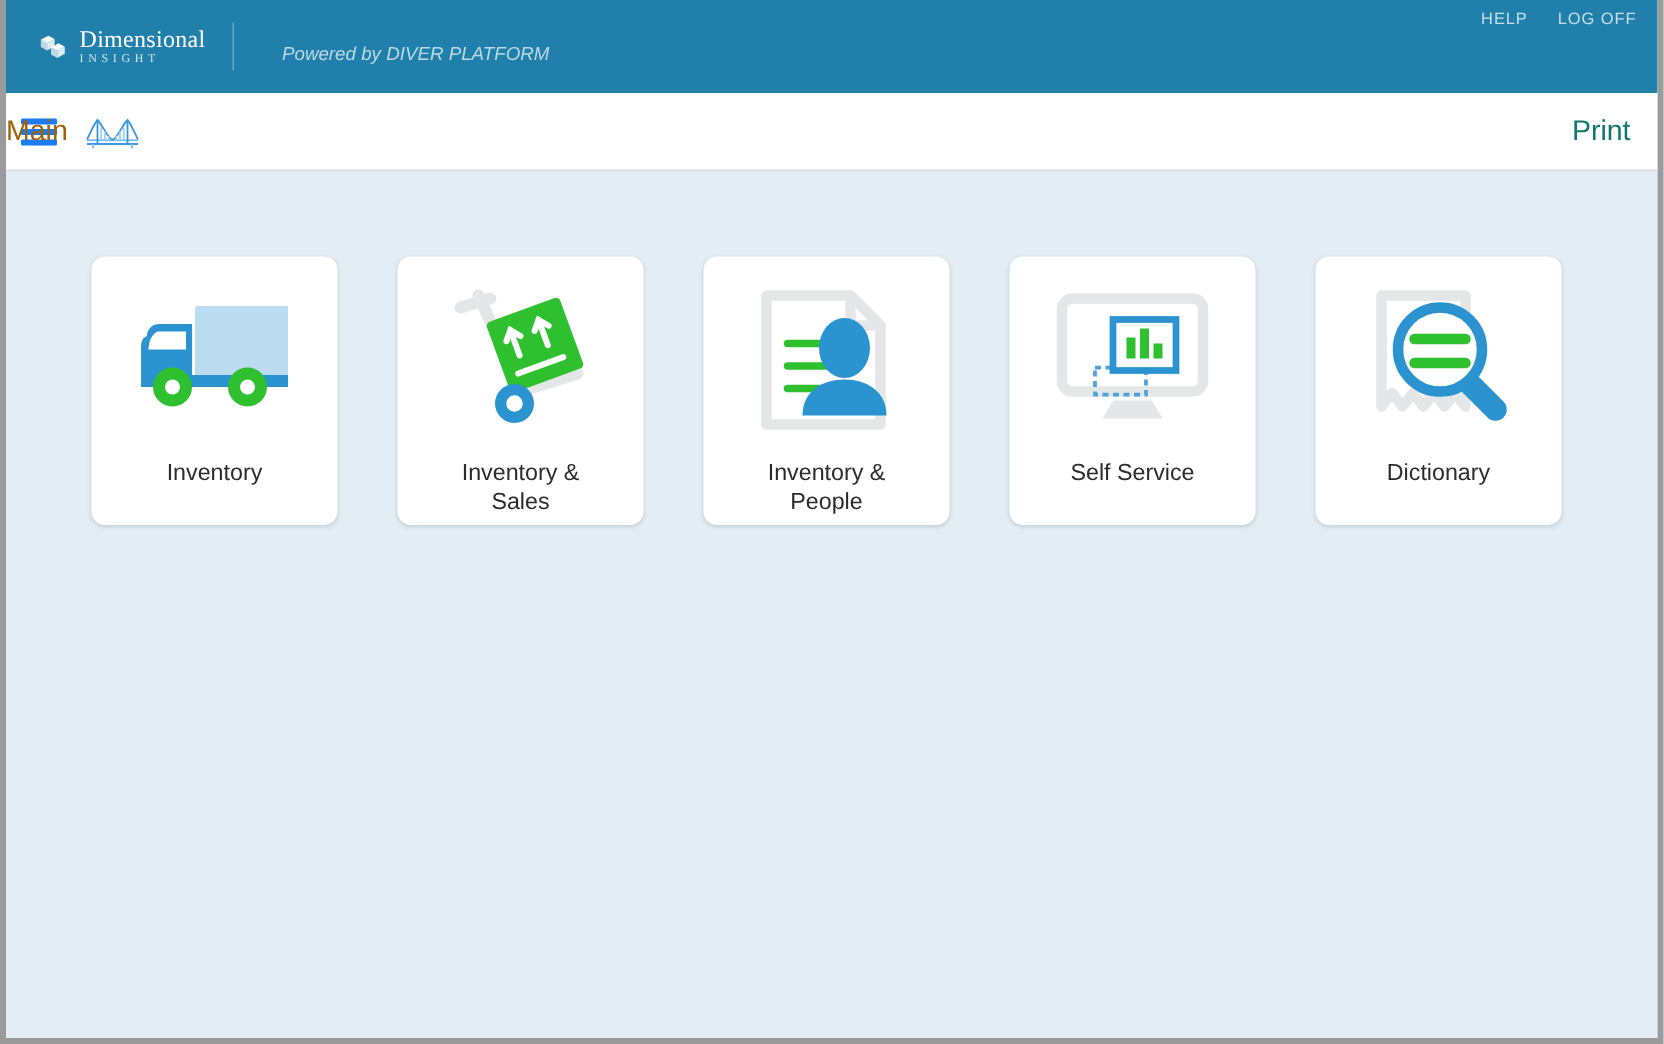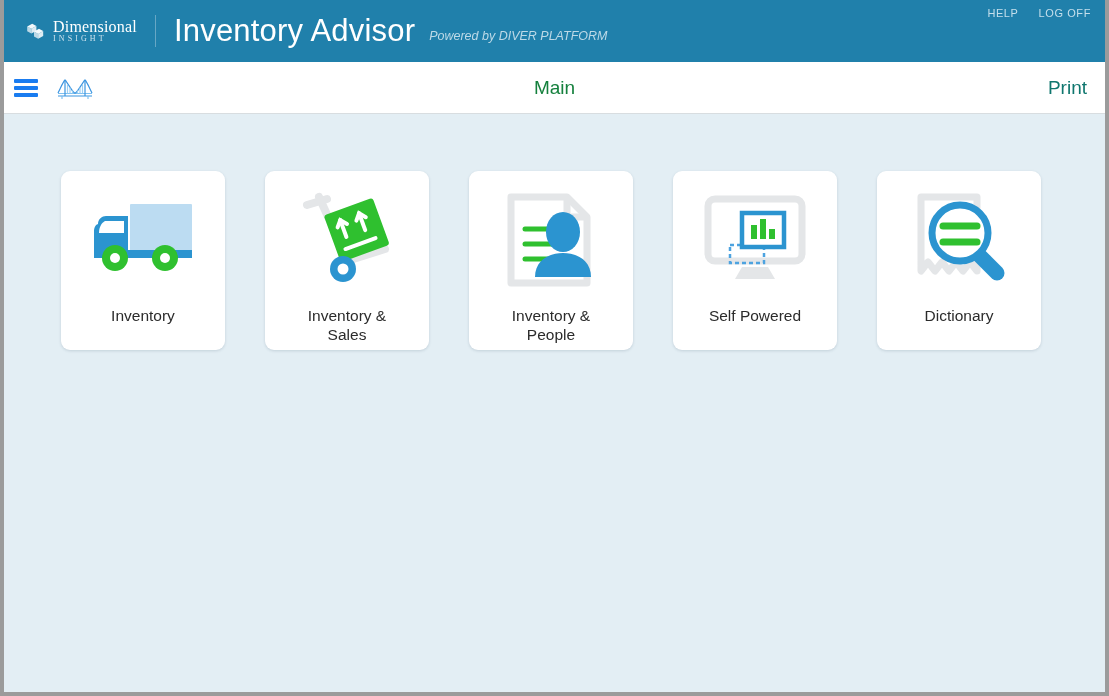--- a/index.html
+++ b/index.html
@@ -127,23 +127,22 @@
   .bridge-icon {
     margin-left: 18px;
     width: 38px;
     height: 26px;
     cursor: pointer;
   }
   .toolbar-title {
     position: absolute;
     left: 0;
     right: 0;
-    text-align: center;
     font-size: 19px;
-    color: #15803d;
+    color: #a16207;
     pointer-events: none;
   }
   .print-btn {
     position: absolute;
     right: 18px;
     font-size: 19px;
     color: #0f766e;
     cursor: pointer;
   }
 
@@ -206,21 +205,20 @@
         </g>
       </svg>
       <div class="logo-text">
         <span class="line1">Dimensional</span>
         <span class="line2">INSIGHT</span>
       </div>
     </div>
 
     <div class="logo-divider"></div>
 
-    <div class="app-title">Inventory Advisor</div>
     <div class="powered-by">Powered by DIVER PLATFORM</div>
 
     <div class="header-links">
       <span class="header-link">HELP</span>
       <span class="header-link">LOG OFF</span>
     </div>
   </div>
 
   <div class="toolbar">
     <div class="hamburger">
@@ -321,21 +319,21 @@
             <path d="M40 74 L66 74 L73 86 L33 86 Z" fill="#e4e6e8"></path>
             <rect x="28" y="52" width="34" height="18" fill="none" stroke="#4da3e0" stroke-width="2.5" stroke-dasharray="4 3"></rect>
             <rect x="40" y="20" width="42" height="34" fill="#ffffff" stroke="#2b94d0" stroke-width="4.5"></rect>
             <g fill="#2fc02f">
               <rect x="49" y="32" width="6" height="14"></rect>
               <rect x="58" y="26" width="6" height="20"></rect>
               <rect x="67" y="36" width="6" height="10"></rect>
             </g>
           </svg>
         </div>
-        <div class="card-label">Self Powered</div>
+        <div class="card-label">Self Service</div>
       </div>
 
       <div class="card">
         <div class="card-icon">
           <svg width="104" height="100" viewBox="0 0 104 100">
             <path d="M14 8 L70 8 L70 82 L63 73 L56 82 L49 73 L42 82 L35 73 L28 82 L21 73 L14 82 Z" fill="#ffffff" stroke="#e4e6e8" stroke-width="7" stroke-linejoin="round"></path>
             <g stroke="#e4e6e8" stroke-width="3.5" stroke-linecap="round">
               <path d="M26 30 L58 30"></path>
               <path d="M26 44 L58 44"></path>
               <path d="M26 58 L58 58"></path>

